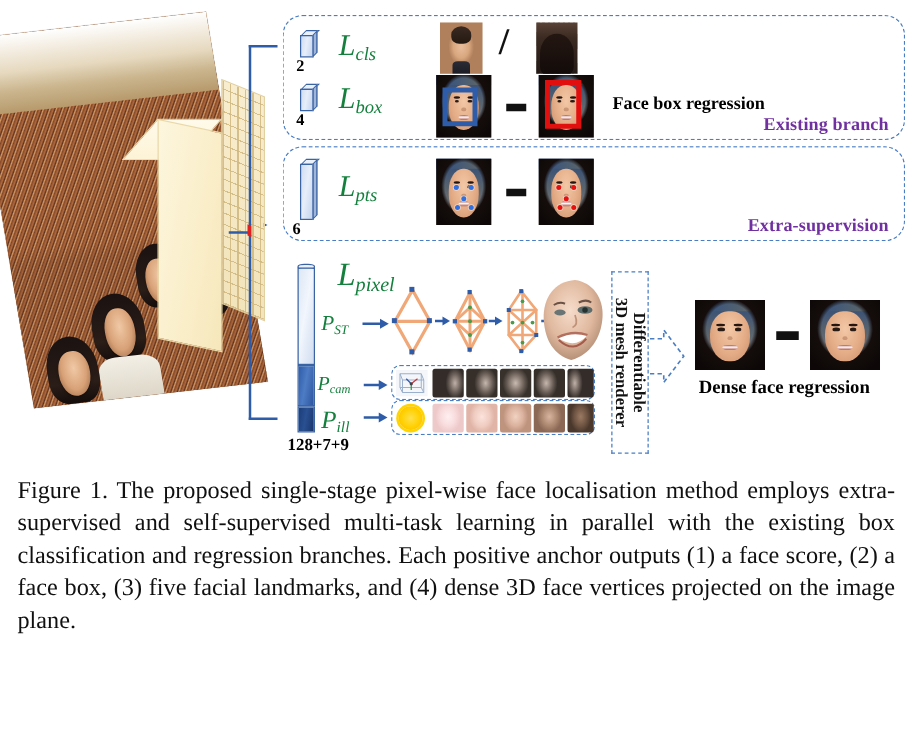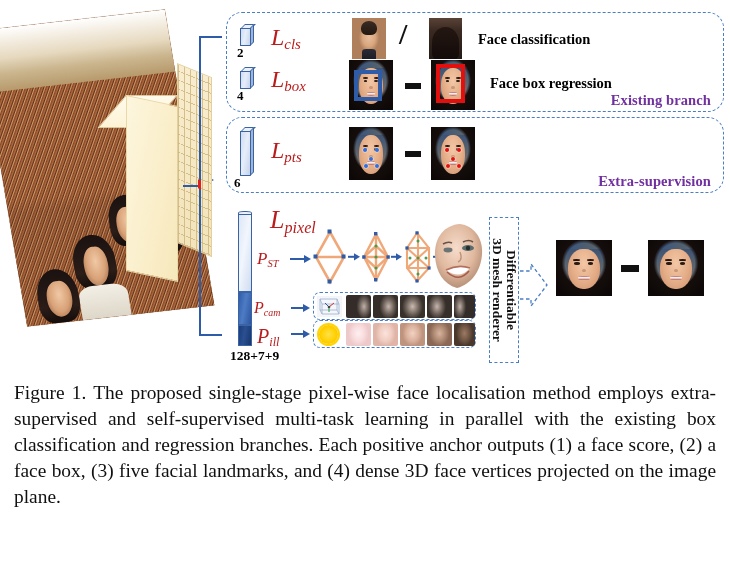--- a/index.html
+++ b/index.html
@@ -204,21 +204,21 @@
   .bigbar .ill { top: 111px;height: 21px; background: linear-gradient(100deg,#1b3d78,#2a5092 45%,#183569); }
   .bigbar .cap {
     position: absolute; left: 0; top: -3.5px; width: 14px; height: 5px;
     background: #eaf1fb; border: 1px solid #3a63a4; border-radius: 40%;
   }
   
   .loss {
     position: absolute;
     font-family: "Liberation Serif", "DejaVu Serif", serif;
     font-style: italic;
-    color: #b91c1c;
+    color: #15803d;
     white-space: nowrap;
   }
   .loss .sub { font-size: 0.62em; vertical-align: -0.28em; font-style: italic; }
   
   .thumb {
     position: absolute;
     overflow: hidden;
     background: #d9c3ae;
   }
   
@@ -421,21 +421,20 @@
     <div class="loss" style="left:44px; top:11px; font-size:24px;">
       <span>L</span><span class="sub">cls</span>
     </div>
 
     <div class="thumb face-passport" style="left:125px; top:5px; width:34px; height:41px;"></div>
 
     <div class="slash" style="left:172px; top:4px;">/</div>
 
     <div class="thumb face-back" style="left:202px; top:5px; width:33px; height:41px;"></div>
 
-    <div class="rlabel" style="left:251px; top:18px;">Face classification</div>
 
     <div class="cube3d" style="left:10px; top:54px; width:17px; height:22px;">
       <div class="t" style="left:3px; top:0px; width:11px; height:5px;"></div>
       <div class="f" style="left:3px; top:4px; width:11px; height:18px;"></div>
       <div class="s" style="left:13px; top:4px; width:4px; height:18px;"></div>
     </div>
     <div class="cube-num" style="left:10px; top:75px;">4</div>
 
     <div class="loss" style="left:44px; top:53px; font-size:24px;">
       <span>L</span><span class="sub">box</span>
@@ -749,16 +748,17 @@
     <div class="topbar"></div>
       <div class="hair"></div>
       <div class="skin"></div>
     <div class="brow-l"></div>
       <div class="brow-r"></div>
     <div class="eye-l"></div>
       <div class="eye-r"></div>
     <div class="nose"></div>
       <div class="mouth"></div>
   </div>
+  <div class="rlabel" style="left:559px; top:302px; font-size:15px;">Dense face regression</div>
 
 </div>
 
 <div id="caption">Figure 1. The proposed single-stage pixel-wise face localisation method employs extra-supervised and self-supervised multi-task learning in parallel with the existing box classification and regression branches. Each positive anchor outputs (1) a face score, (2) a face box, (3) five facial landmarks, and (4) dense 3D face vertices projected on the image plane.</div>
 
 </body></html>

